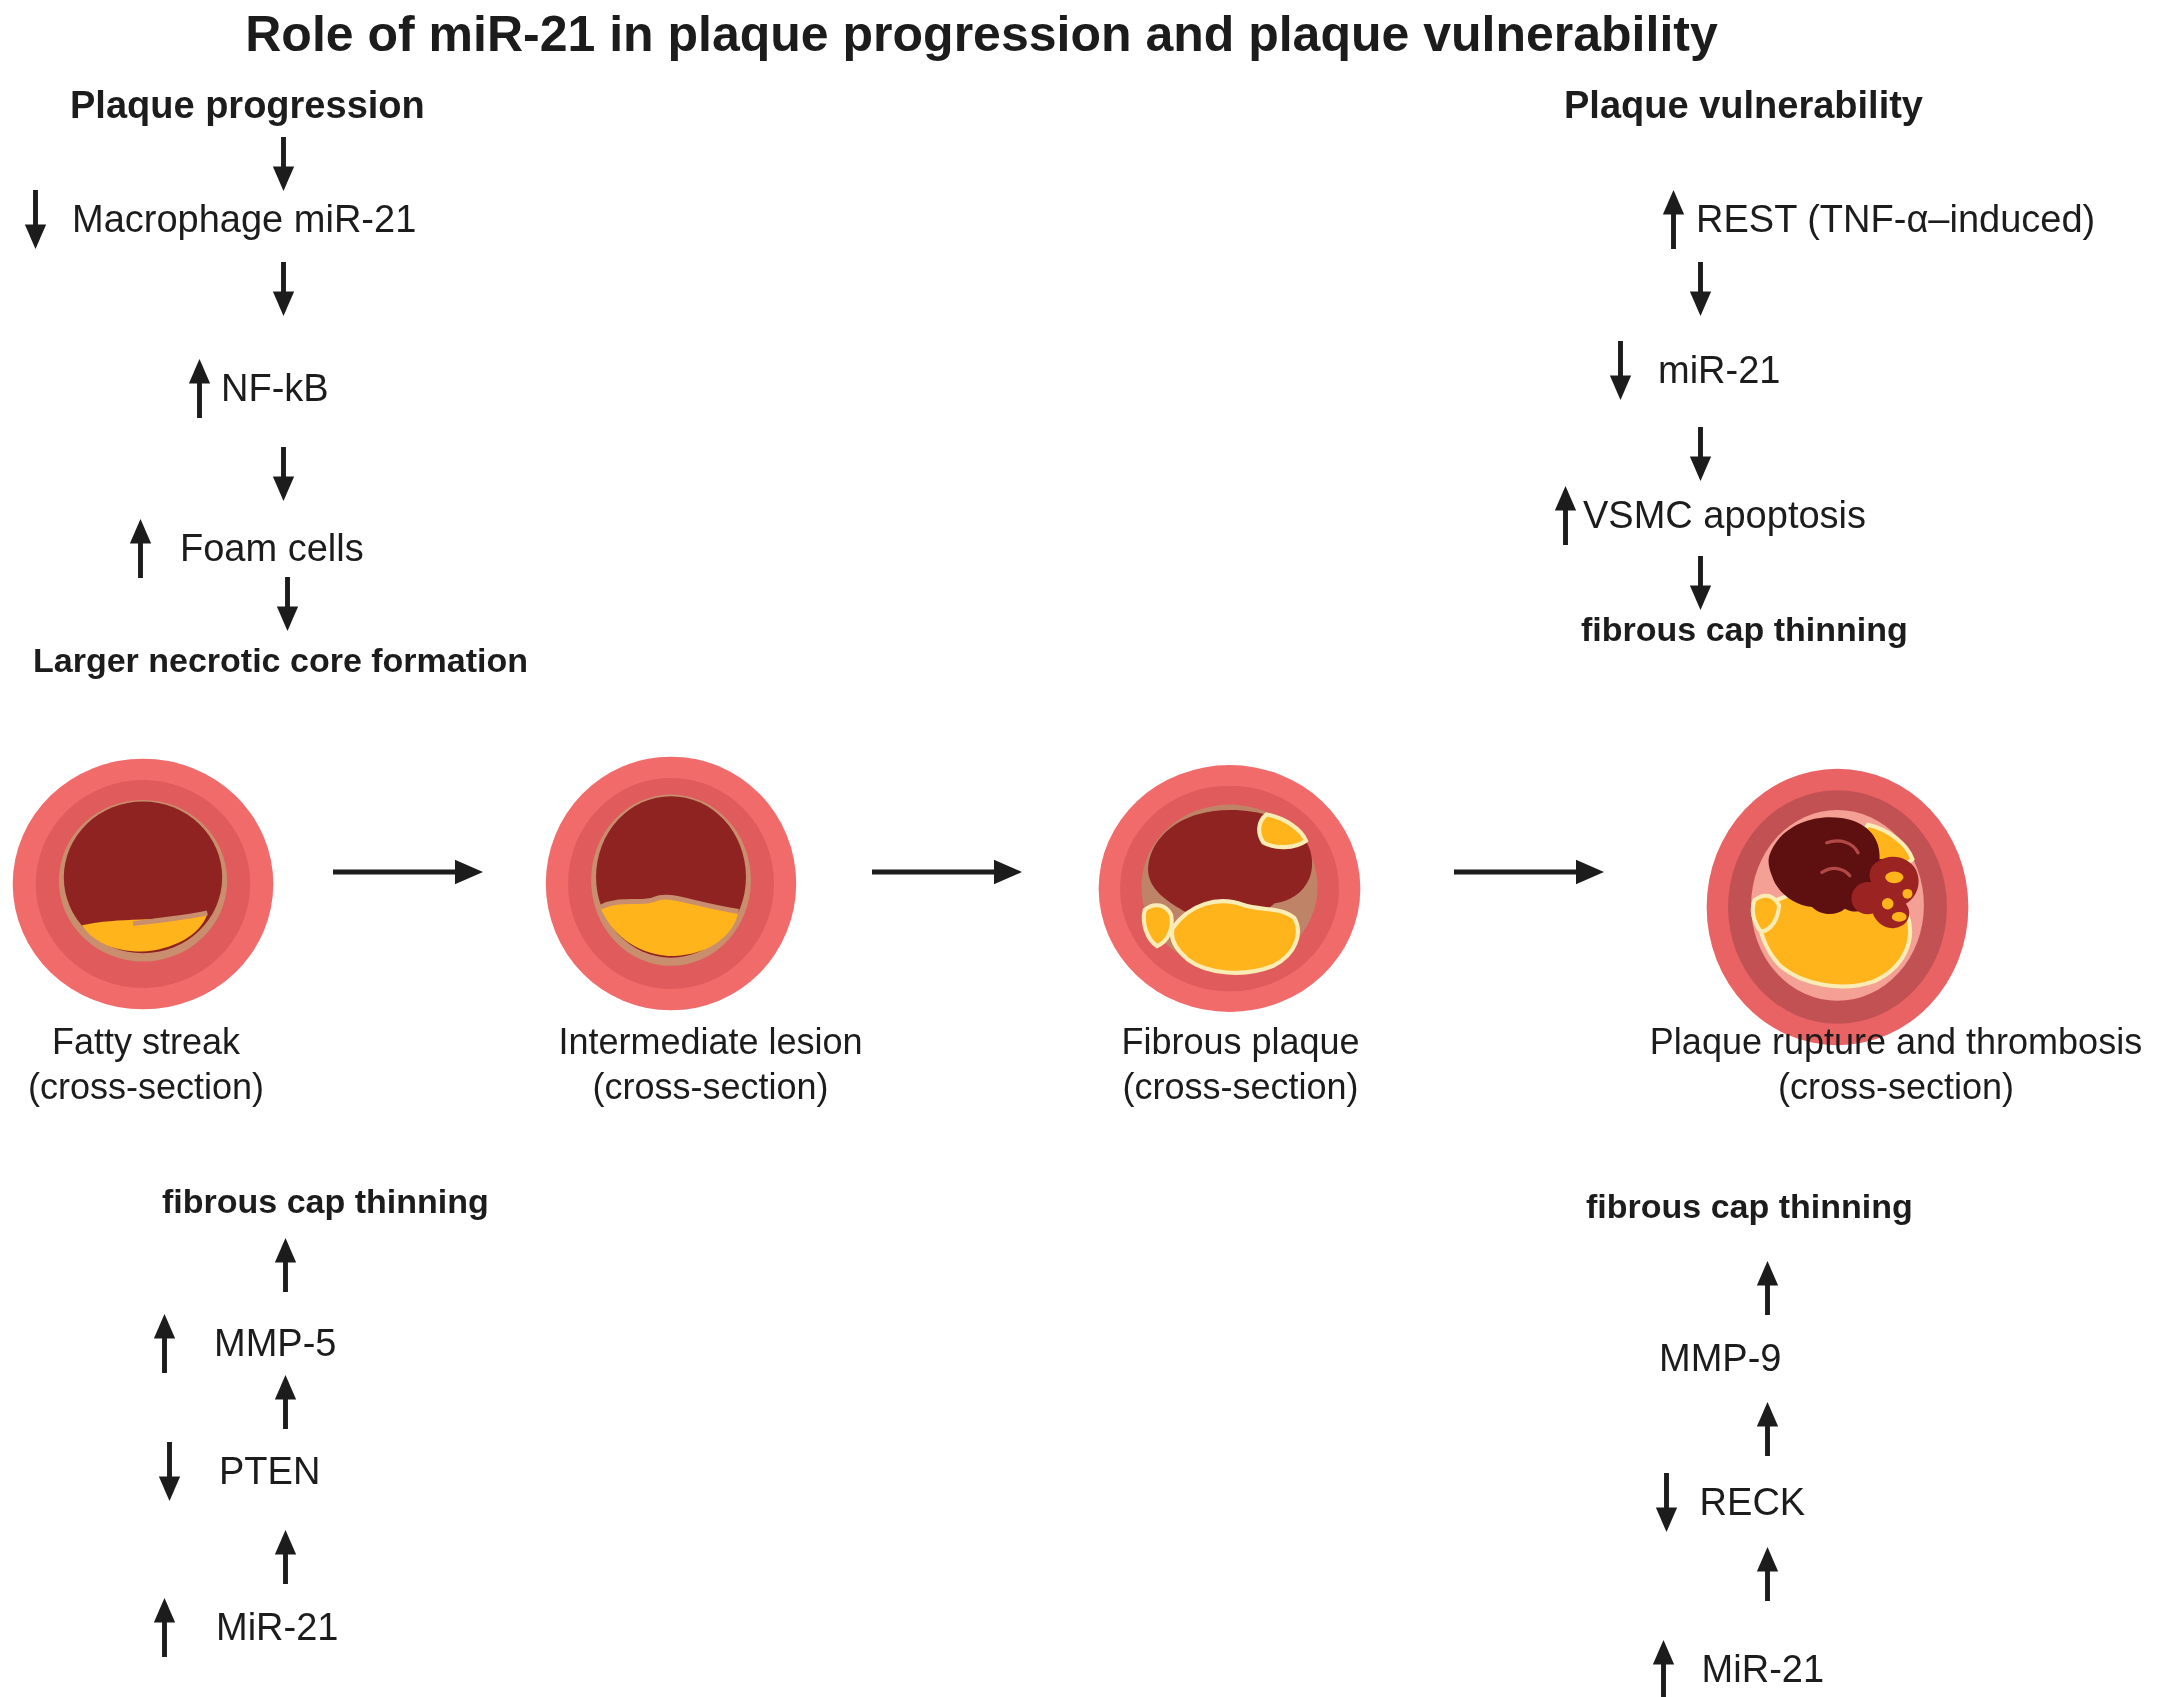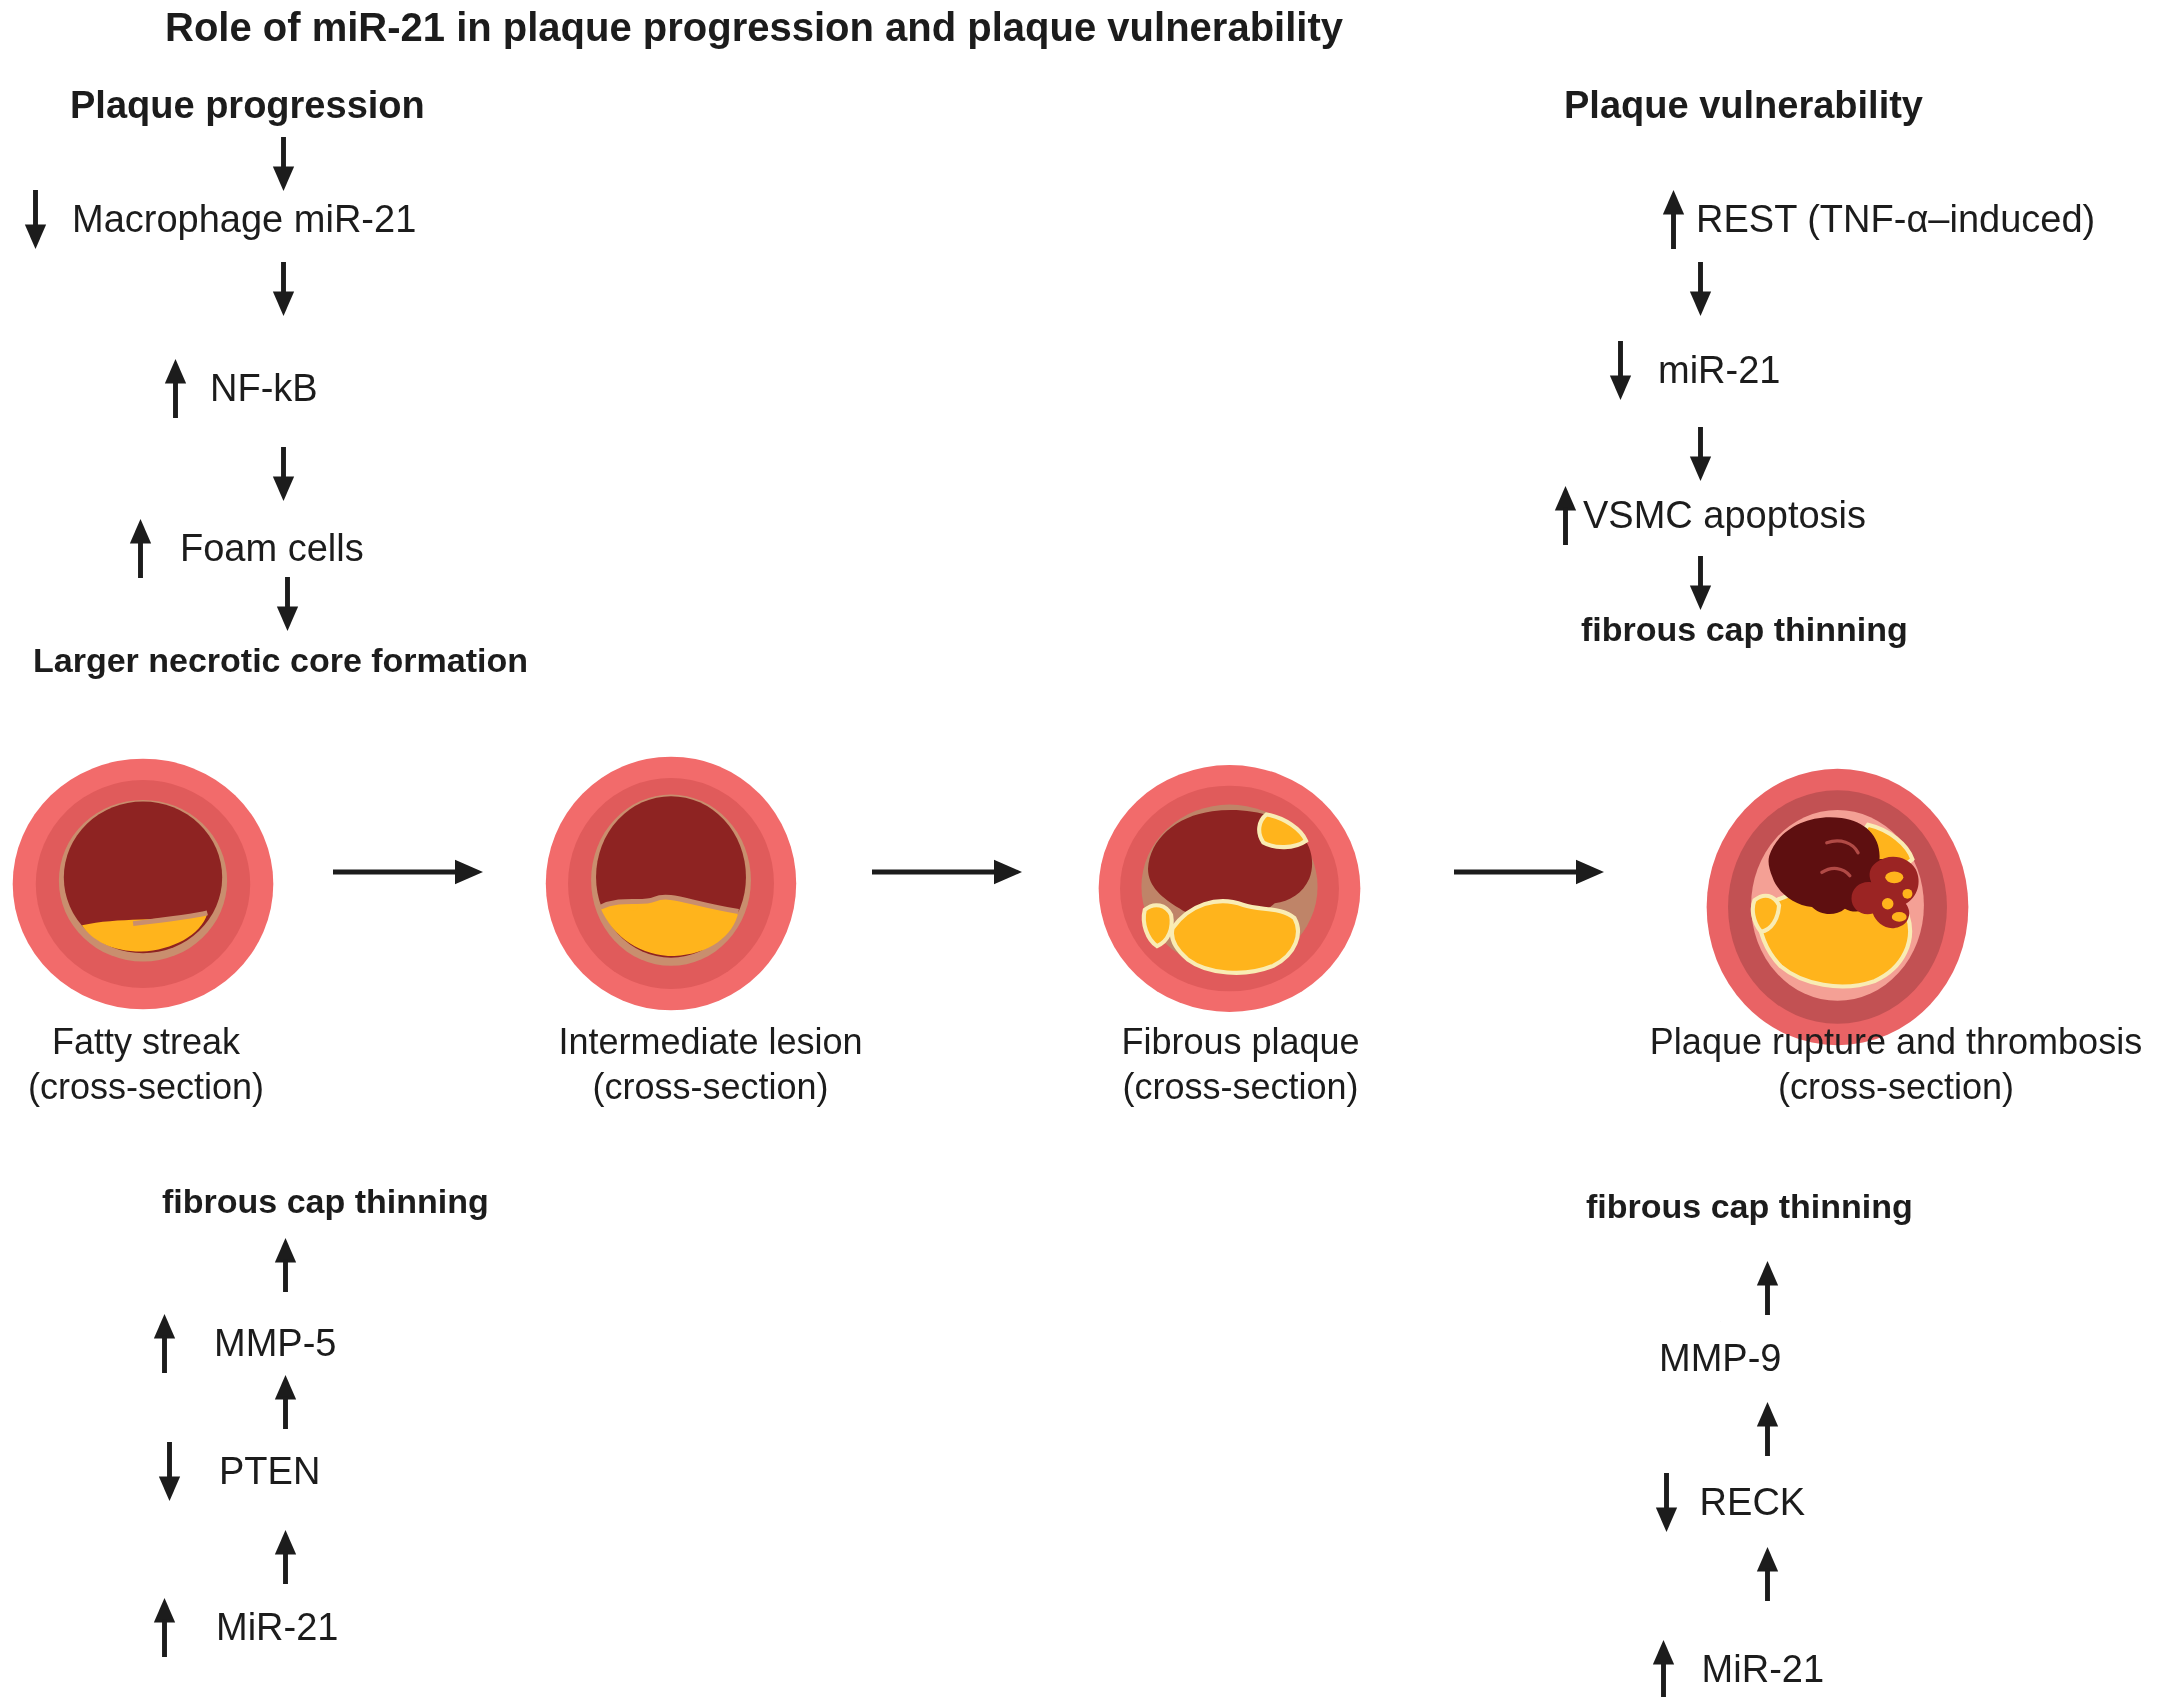--- a/index.html
+++ b/index.html
@@ -1,19 +1,19 @@
 <!DOCTYPE html>
 <html style="--ink: #1c1c1c; --artery_outer: #f26b6b; --artery_mid: #e05b5b; --artery_intima: #c98e6e; --artery_band: #bf8468; --artery_lumen: #8e2322; --plaque_yellow: #ffb41c; --plaque_cream: #f9ecb4; --artery4_outer: #e96365; --artery4_mid: #c25153; --artery4_pink: #f4a095; --thrombus_maroon: #5e0f10; --thrombus_red: #9b2423;font-size:13px"><head>
 <meta charset="utf-8">
 <style>
   html,body{margin:0;padding:0;background:#fff;}
   .canvas{position:relative;width:2183px;height:1698px;background:#ffffff;
           font-family:"Liberation Sans",sans-serif;color:var(--ink,#1c1c1c);overflow:hidden;}
   .abs{position:absolute;}
-  .title{font-size:40px;font-weight:bold;white-space:nowrap;}
+  .title{font-size:50px;font-weight:bold;text-align:center;white-space:nowrap;}
   .hdr{font-size:38px;font-weight:bold;white-space:nowrap;}
   .outcome{font-size:34px;font-weight:bold;white-space:nowrap;}
   .step{display:flex;align-items:center;height:59px;font-size:38px;white-space:nowrap;}
   .stage-label{font-size:36px;line-height:45px;text-align:center;}
   .ink-line{stroke:var(--ink,#1c1c1c);stroke-width:6;}
   .ink-fill{fill:var(--ink,#1c1c1c);}
   .co{fill:var(--artery_outer,#f26b6b);} .cm{fill:var(--artery_mid,#e05b5b);}
   .ci{fill:var(--artery_intima,#c98e6e);} .cl{fill:var(--artery_lumen,#8e2322);}
   .cb{fill:var(--artery_band,#bf8468);}
   .cy{fill:var(--plaque_yellow,#ffb41c);}
@@ -44,21 +44,21 @@
         <polygon class="ink-fill" points="2,42 28,42 15,72"></polygon>
     </svg>
     <span>Macrophage miR-21</span>
   </div>
 
   <svg class="abs" style="left:271px;top:262px;" width="25" height="54" viewBox="0 0 30 66">
     <line class="ink-line" x1="15" y1="0" x2="15" y2="40"></line>
       <polygon class="ink-fill" points="2,36 28,36 15,66"></polygon>
   </svg>
 
-  <div class="abs step" style="left:163px;top:359px;gap:22px;">
+  <div class="abs step" style="left:187px;top:359px;gap:9px;">
     <svg width="25" height="59" viewBox="0 0 30 72">
       <polygon class="ink-fill" points="15,0 2,30 28,30"></polygon>
         <line class="ink-line" x1="15" y1="26" x2="15" y2="72"></line>
     </svg>
     <span>NF-kB</span>
   </div>
 
   <svg class="abs" style="left:271px;top:447px;" width="25" height="54" viewBox="0 0 30 66">
     <line class="ink-line" x1="15" y1="0" x2="15" y2="40"></line>
       <polygon class="ink-fill" points="2,36 28,36 15,66"></polygon>

